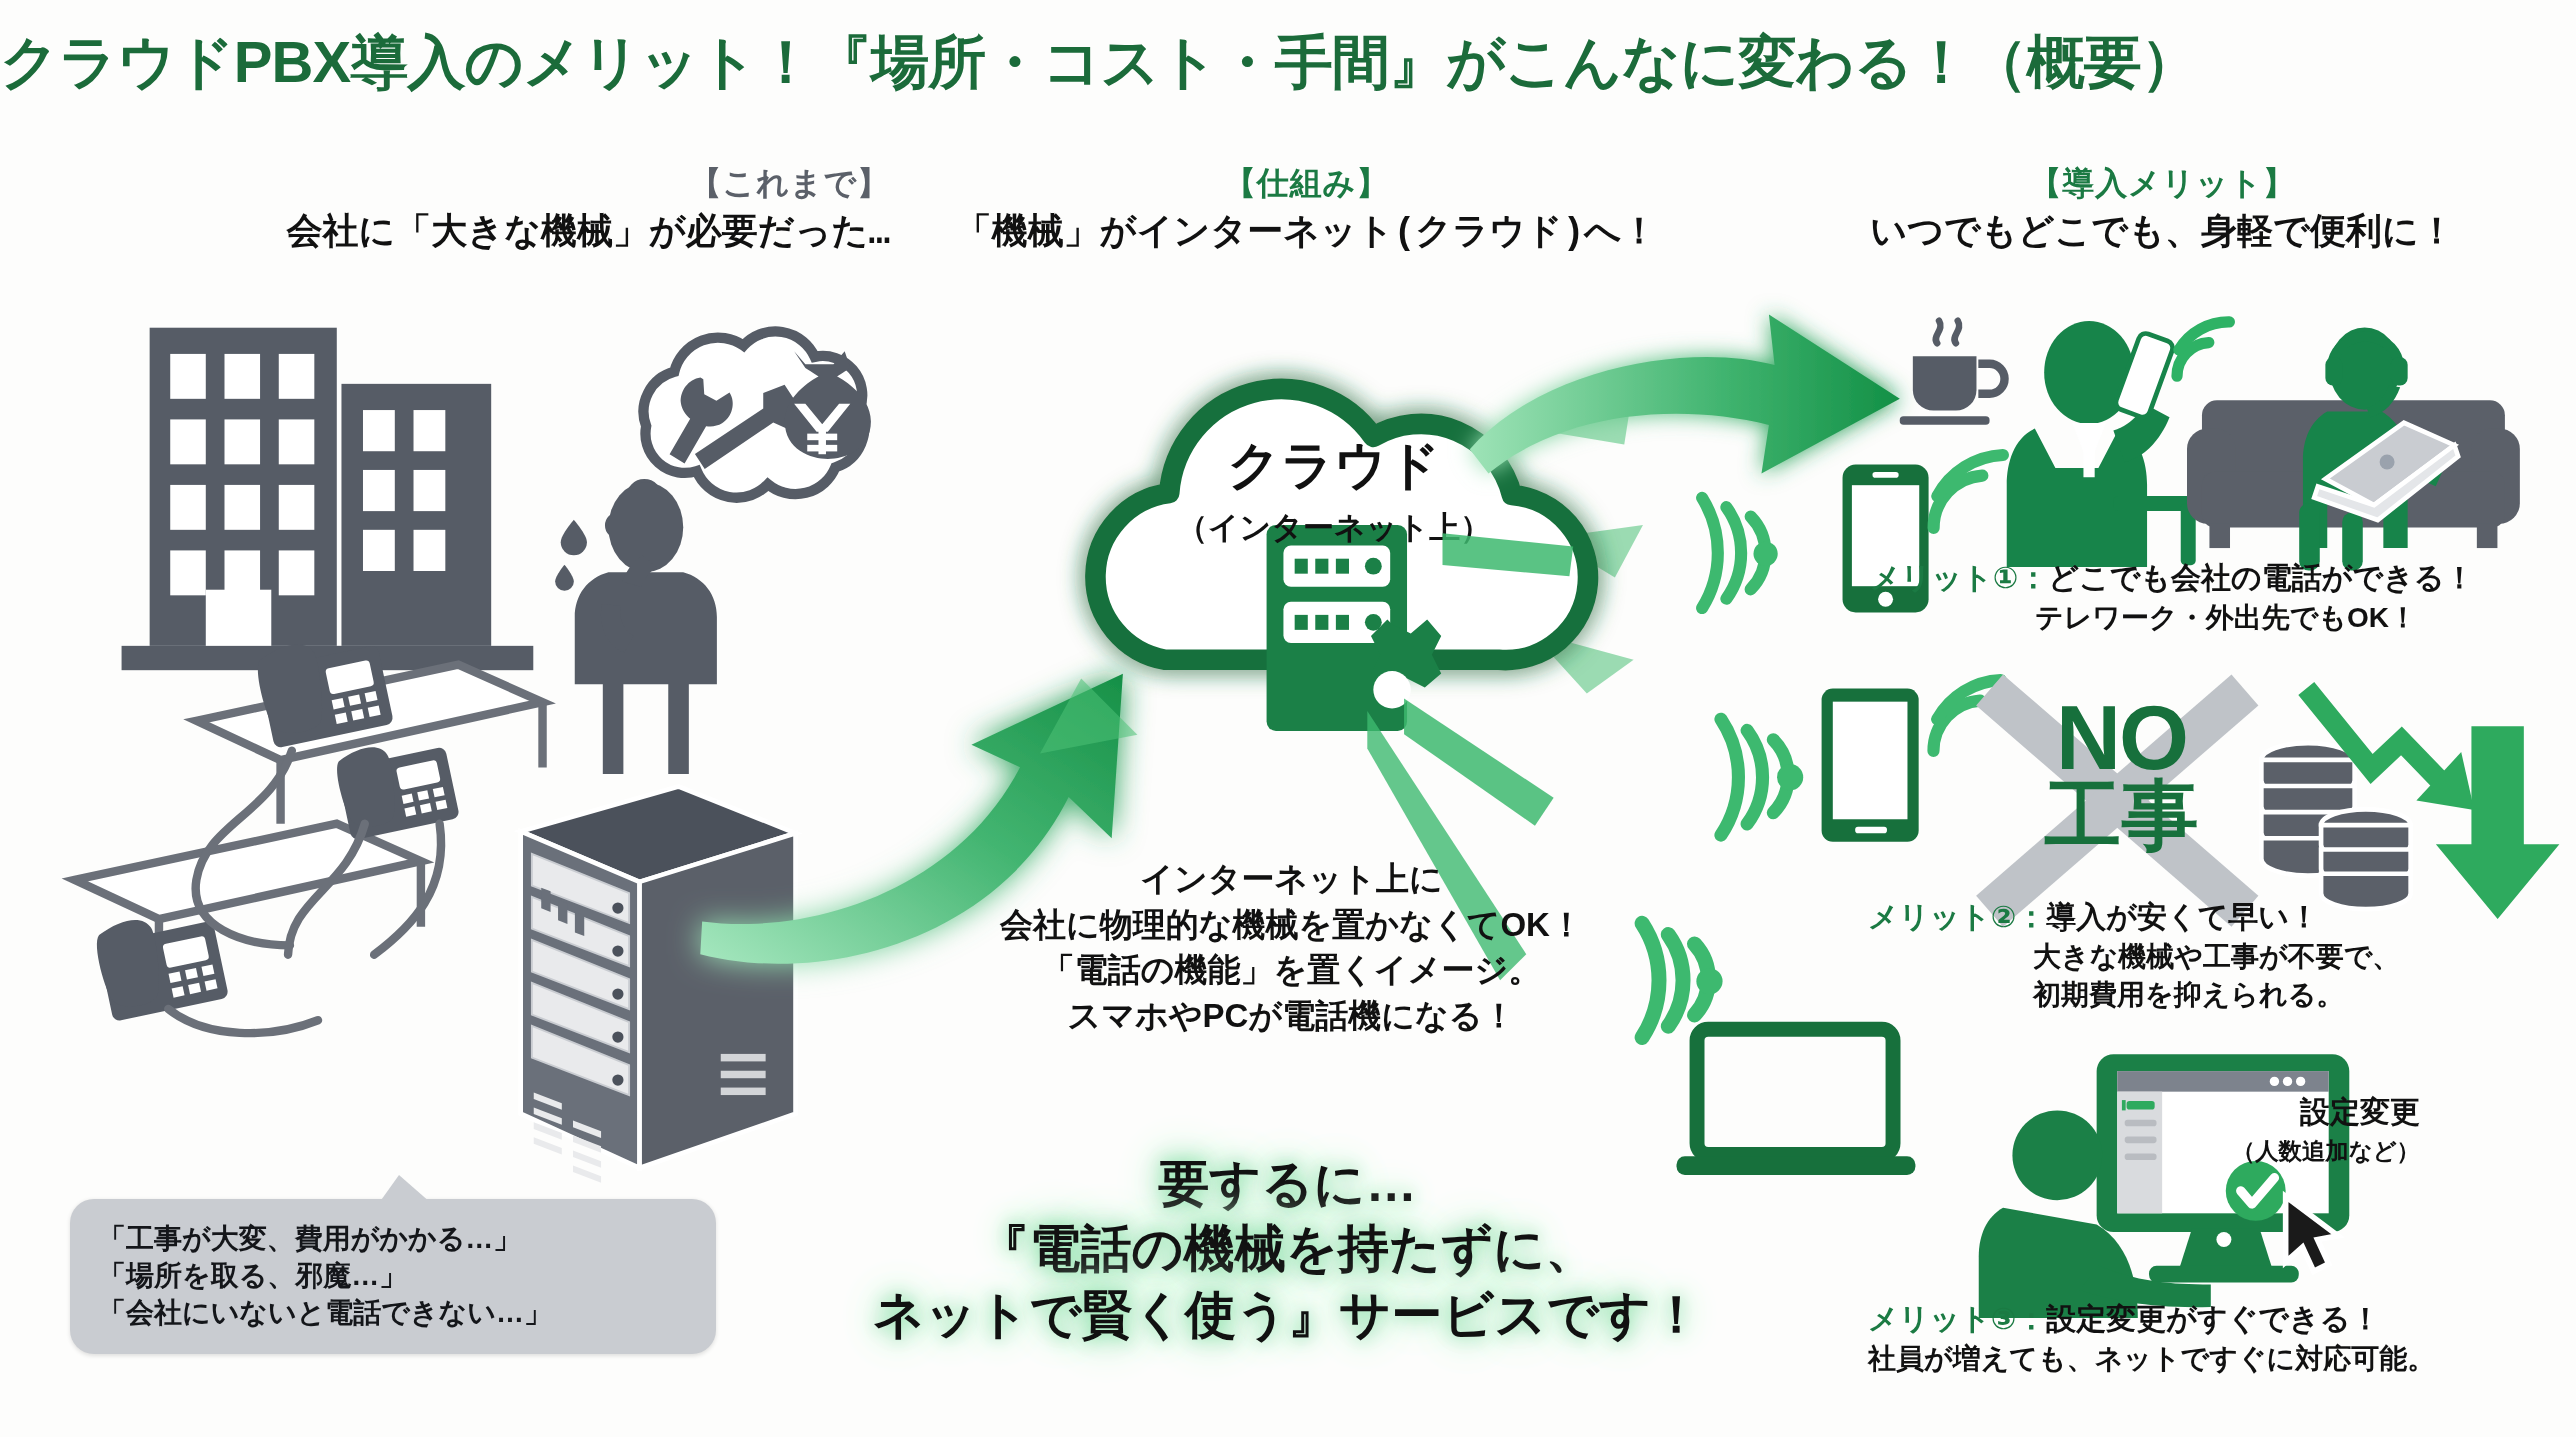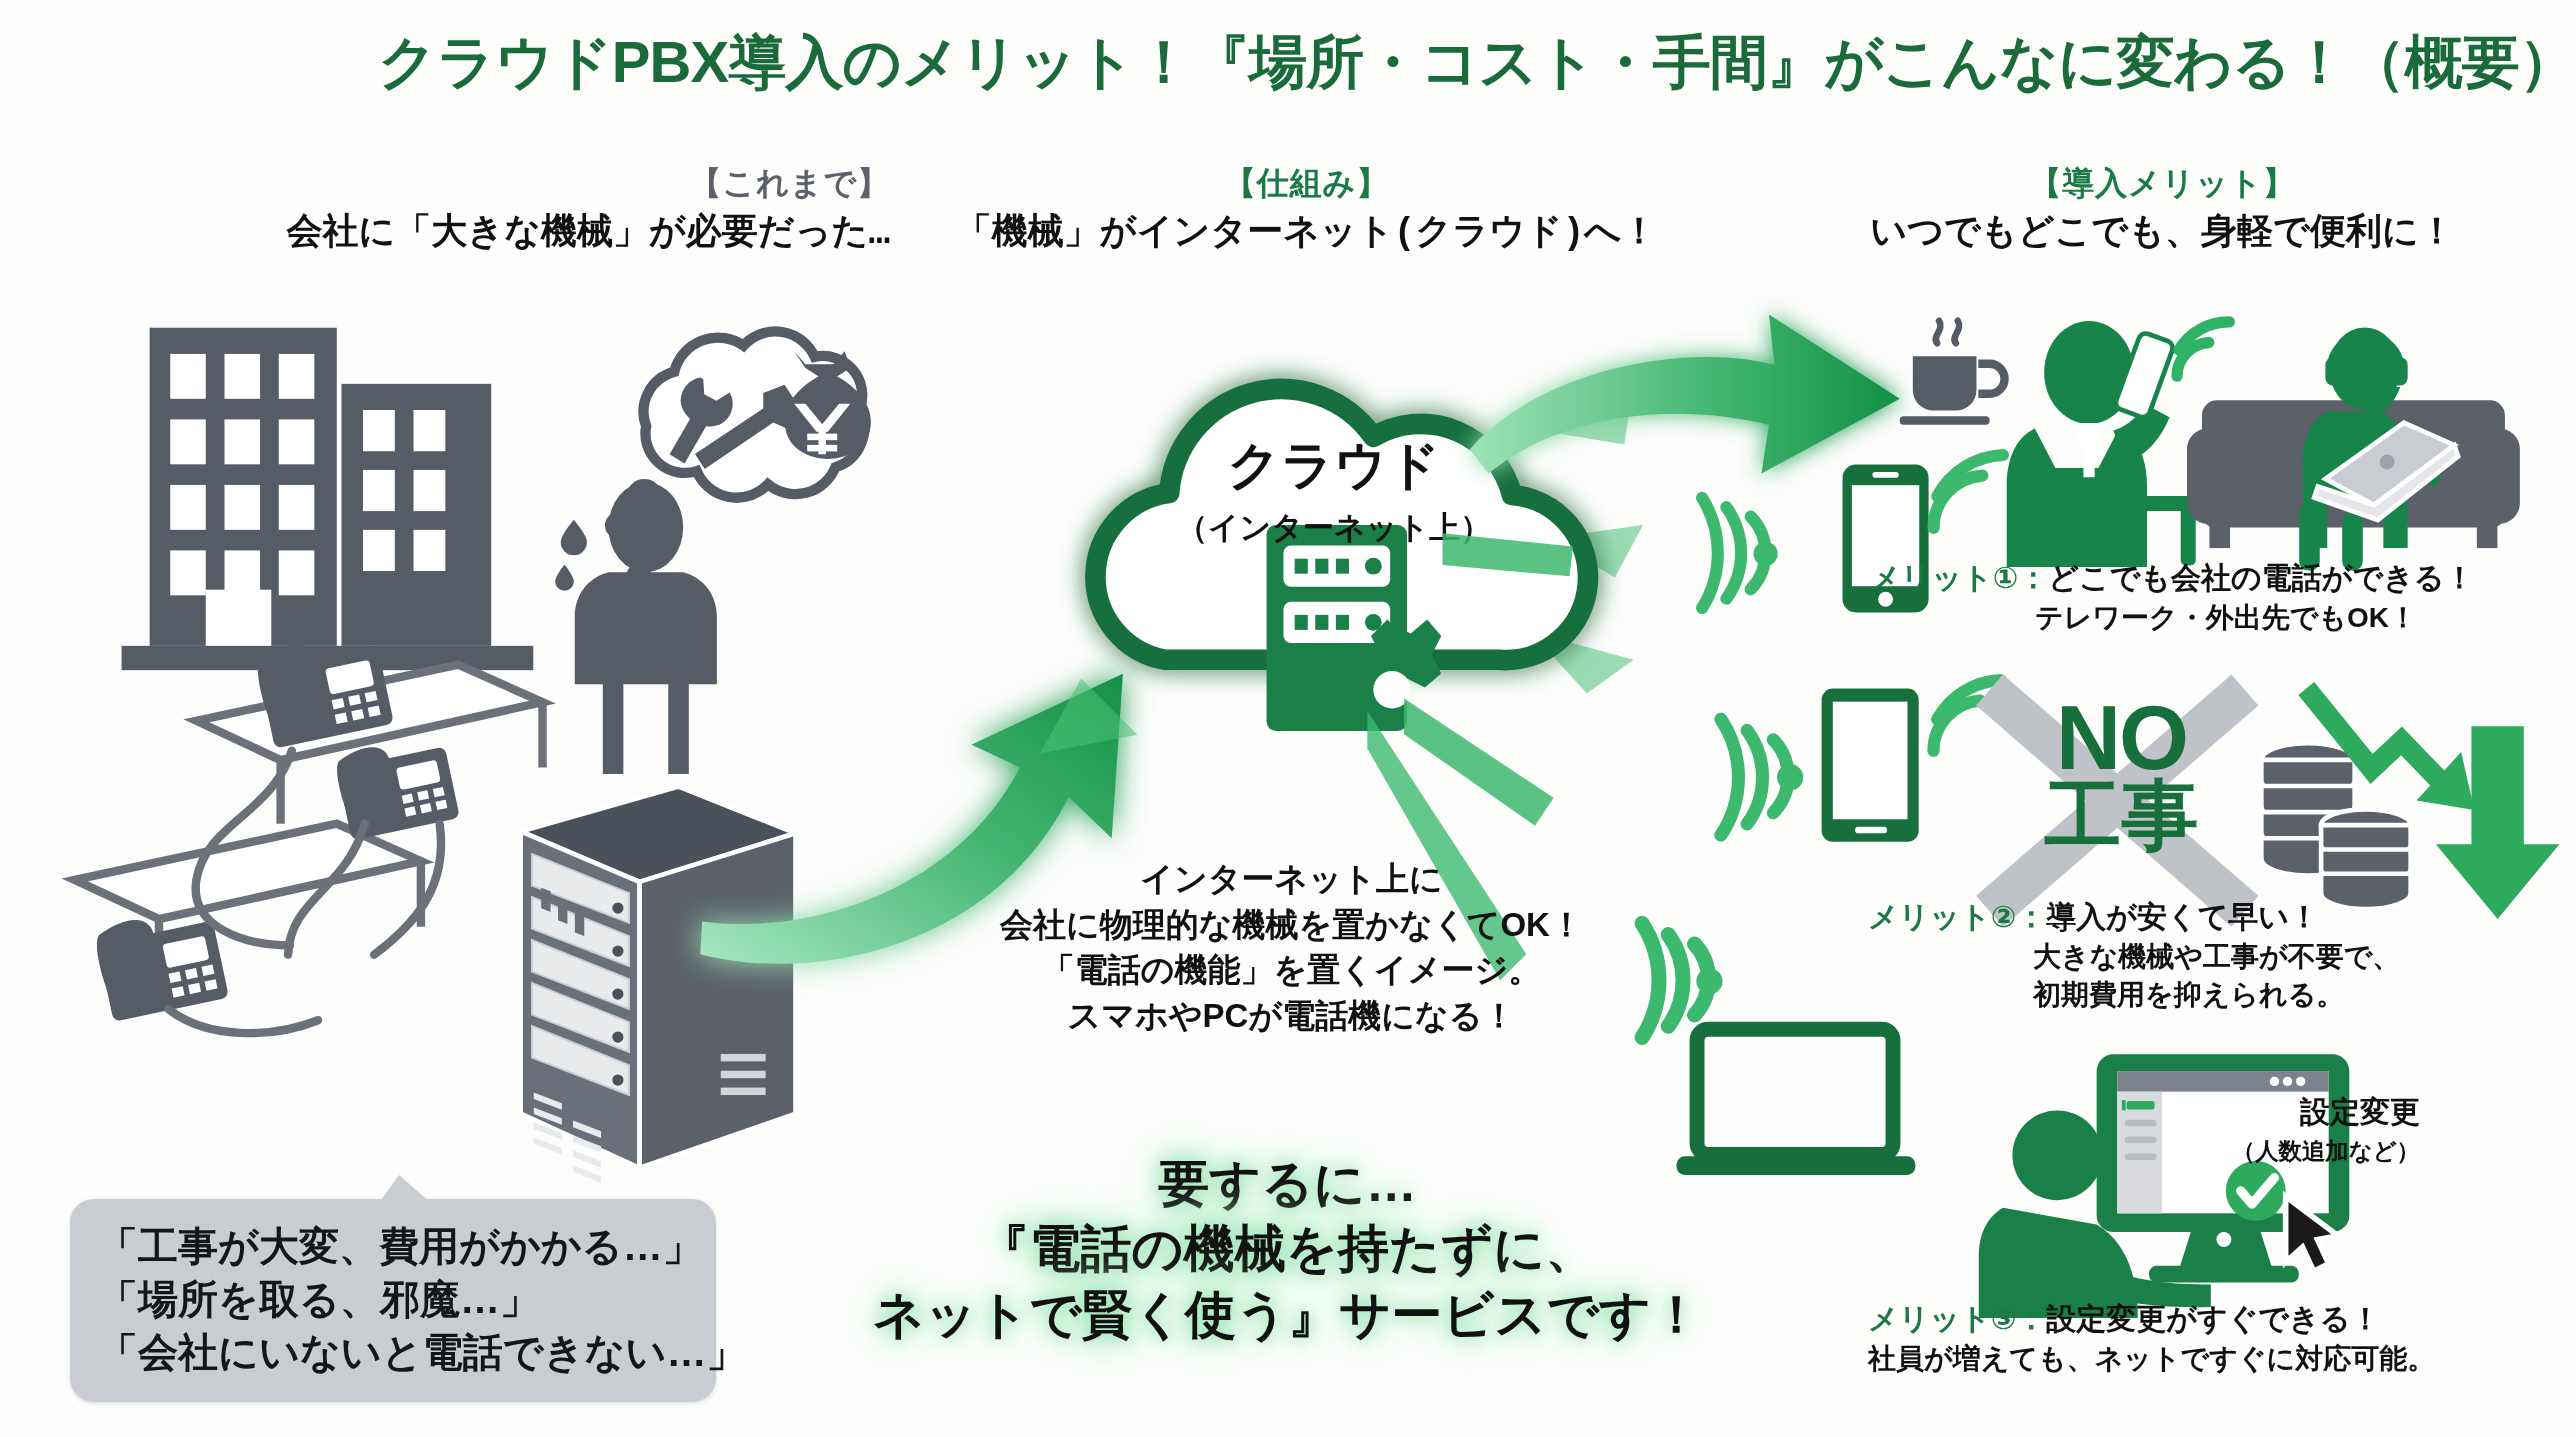--- a/index.html
+++ b/index.html
@@ -10,21 +10,21 @@
     color: #1a1a1a;
     position: relative;
     overflow: hidden;
     background: #fdfdfc;
   }
   .canvas { position: absolute; inset: 0; }
 
   
   .title {
     position: absolute; top: 24px; left: 0; width: 100%;
-    text-align: right;
+    text-align: left;
     font-size: 58px; font-weight: 700; letter-spacing: -0.9px;
     color: #1b6b3a;
     white-space: nowrap;
   }
 
   
   .col-head { position: absolute; text-align: center; }
   .col-head .kicker {
     font-size: 32px; font-weight: 700; line-height: 1.15; letter-spacing: 0.9px;
   }
@@ -50,21 +50,21 @@
     box-shadow: 0 1.9px 4.7px rgba(0,0,0,.12);
   }
   .bubble .tail {
     position: absolute; top: -24px; left: 309px;
     width: 0; height: 0;
     border-left: 20.6px solid transparent;
     border-right: 32px solid transparent;
     border-bottom: 28px solid #c9ccd1;
   }
   .bubble p {
-    font-size: 40px; font-weight: 700; color: #14161a;
+    font-size: 28px; font-weight: 700; color: #14161a;
     line-height: 1.33; white-space: nowrap;
   }
 
   
   .center-note {
     position: absolute; left: 936px; top: 856px; width: 711px;
     text-align: center;
     font-size: 33px; font-weight: 700; color: #111; line-height: 1.38;
   }
   .center-note .l { white-space: nowrap; }

